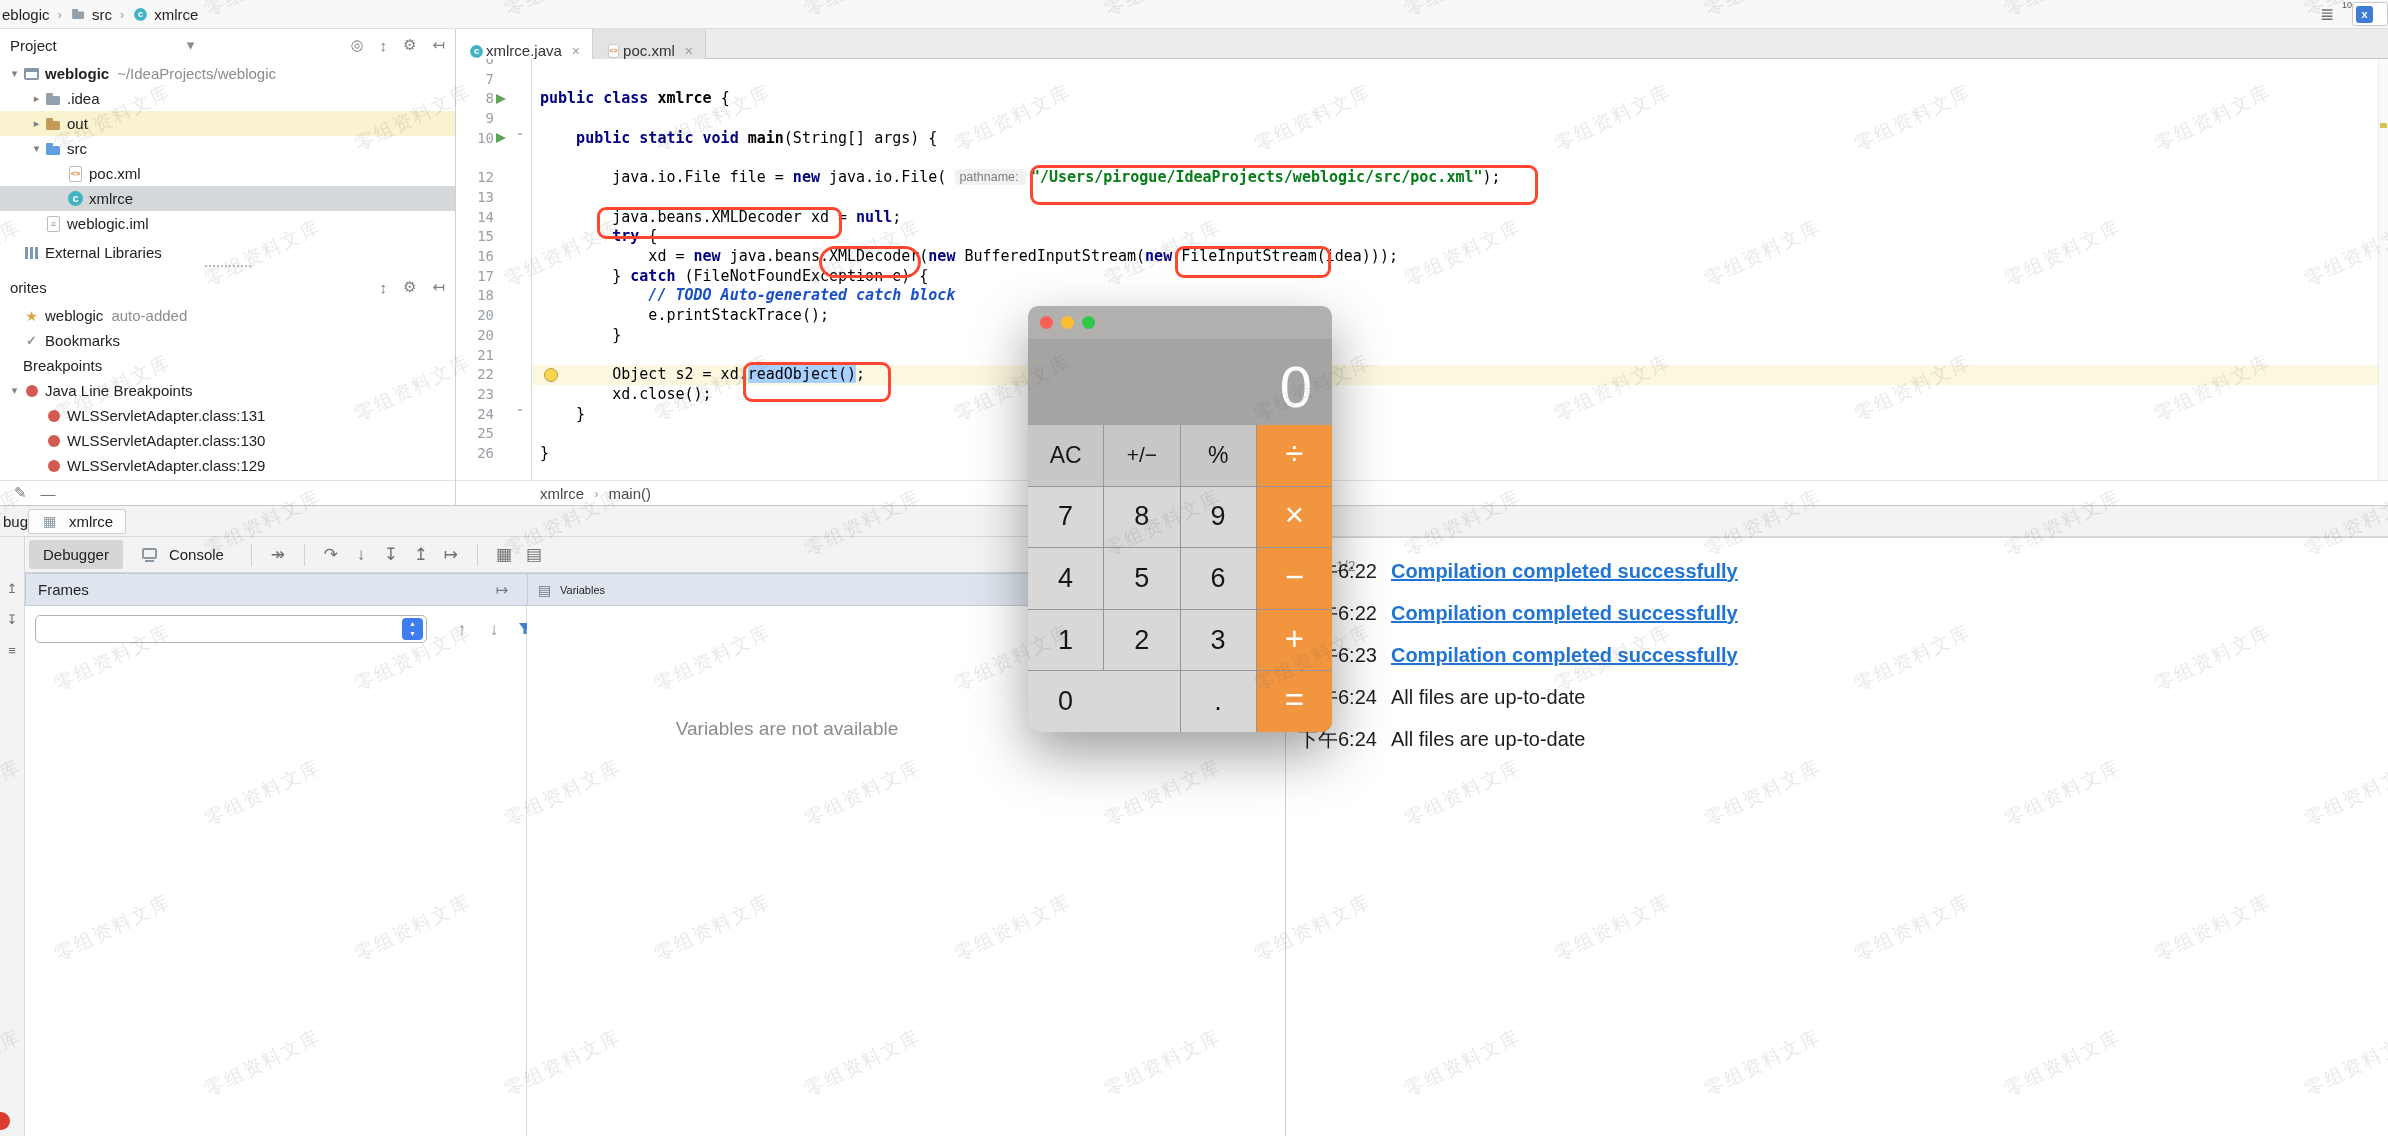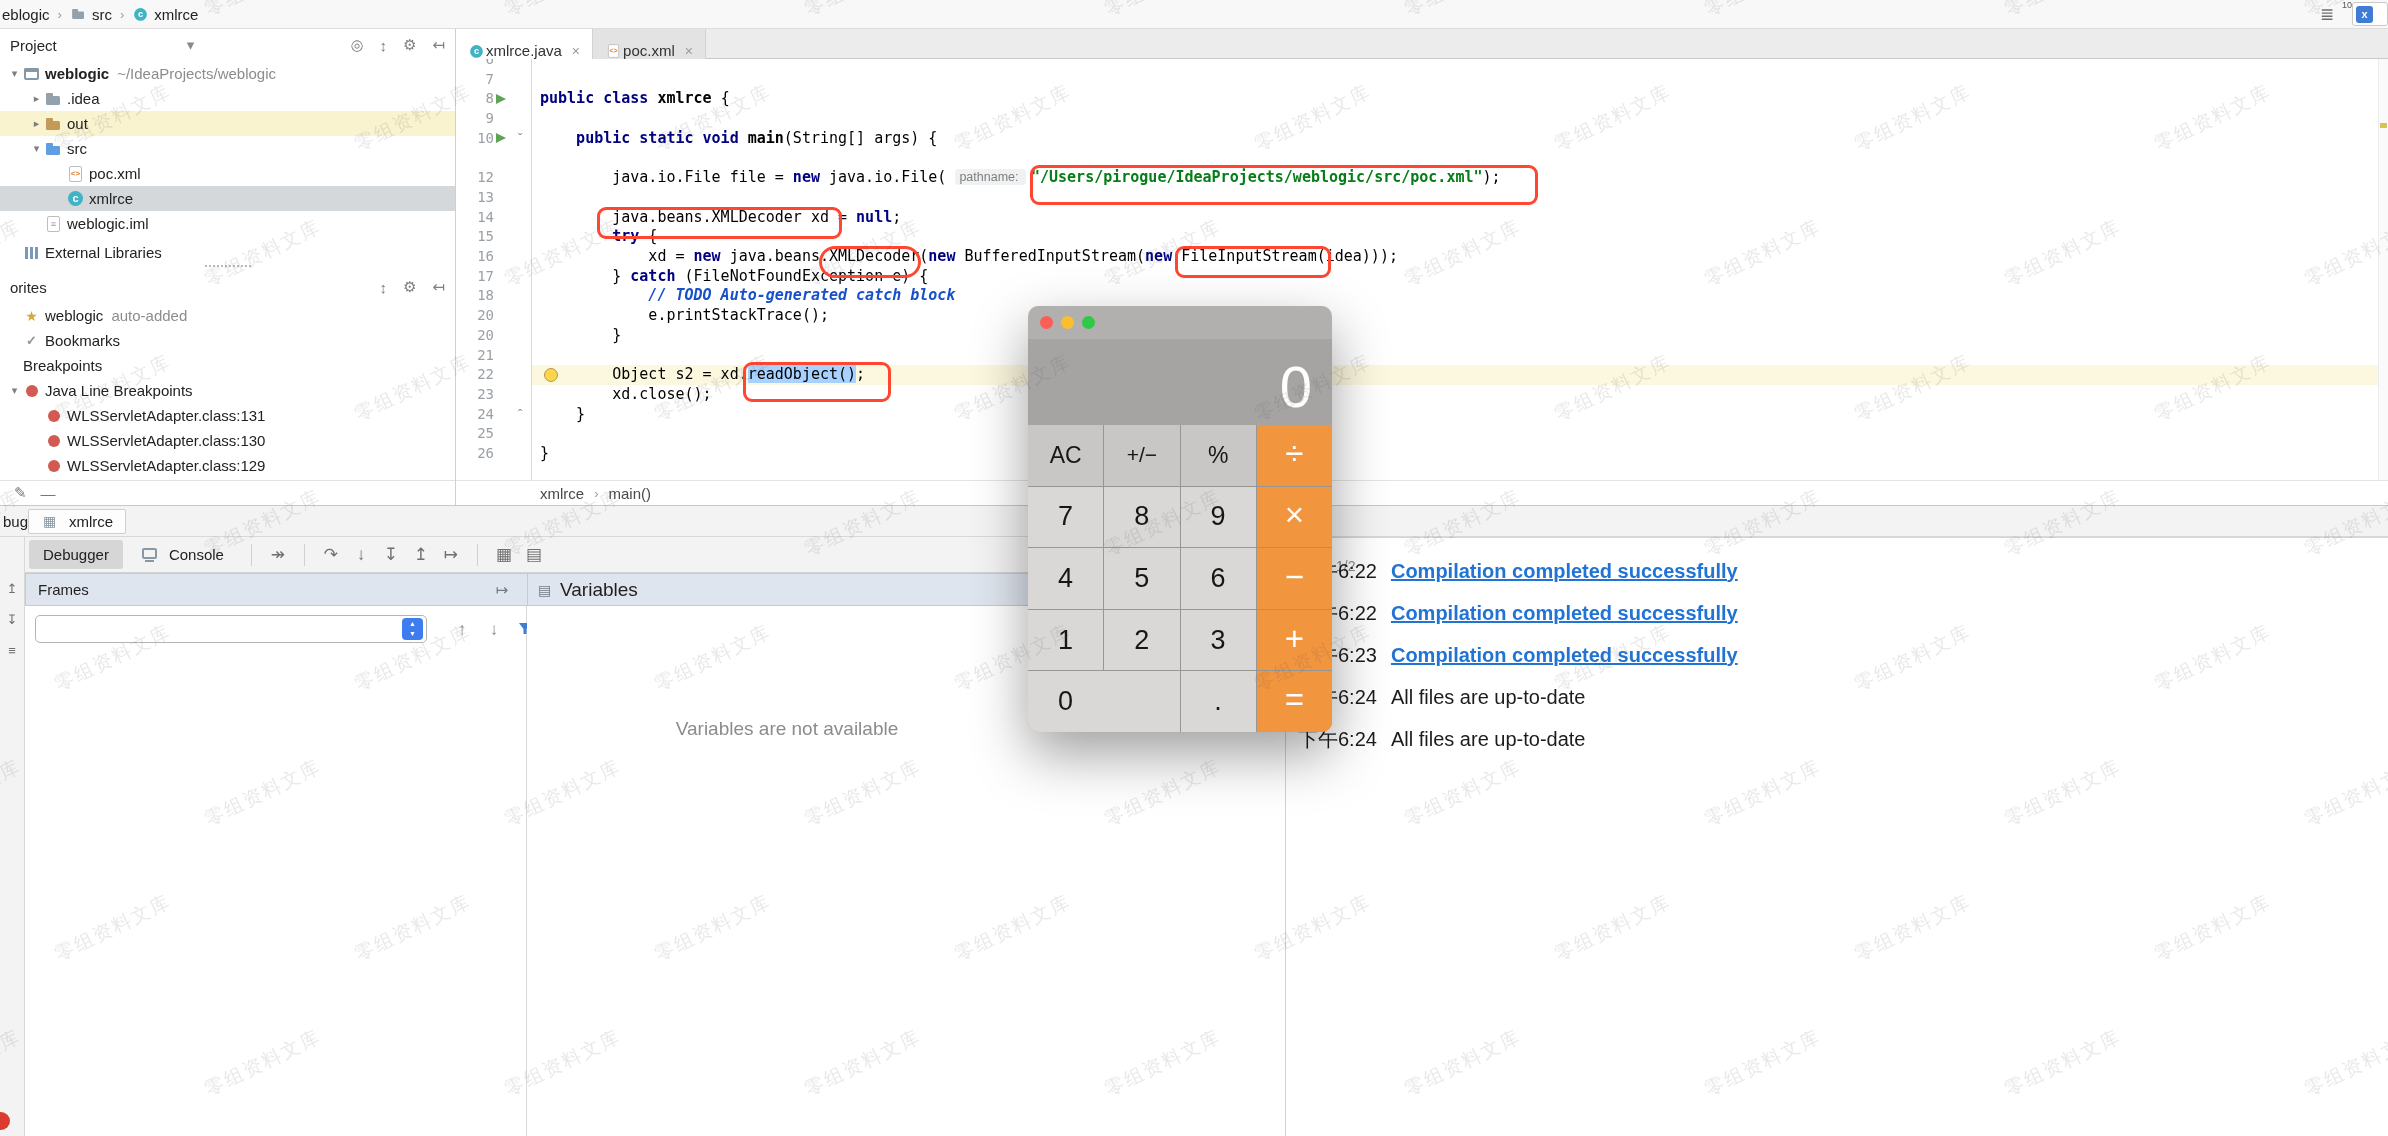--- a/index.html
+++ b/index.html
@@ -115,21 +115,21 @@
   #debug-toolbar{position:absolute;left:25px;top:537px;width:1260px;height:36px;background:#f3f3f3;border-bottom:1px solid #d4d4d4;display:flex;align-items:center;gap:4px;padding-left:4px;z-index:5}
   #debug-tabs{display:flex;align-items:center;gap:4px}
   .dtab{padding:6px 14px;font-size:15px;color:#222;display:flex;align-items:center;gap:6px}
   .dtab.sel{background:#d6d6d6;border-radius:3px}
   .sep{width:1px;height:22px;background:#d0d0d0;margin:0 9px}
   #left-strip{position:absolute;left:0;top:537px;width:25px;height:599px;background:#f3f3f3;border-right:1px solid #d9d9d9;z-index:5;display:flex;flex-direction:column;align-items:center;gap:16px;padding-top:44px}
   #left-strip .gicon{font-size:13px;width:20px}
   #strip-red{position:absolute;left:-8px;bottom:6px;width:18px;height:18px;border-radius:50%;background:#dd3b31}
   #frames-header{position:absolute;left:25px;top:573px;width:503px;height:33px;background:#dfe5ee;border:1px solid #c1cbd9;display:flex;align-items:center;padding:0 12px;font-size:15px;color:#1f1f1f;z-index:5}
   #frames-header .gicon{color:#6e7b8a;font-size:15px}
-  #vars-header{position:absolute;left:527px;top:573px;width:758px;height:33px;background:#dfe5ee;border:1px solid #c1cbd9;display:flex;align-items:center;padding:0 10px;font-size:19px;color:#1f1f1f;z-index:5}
+  #vars-header{position:absolute;left:527px;top:573px;width:758px;height:33px;background:#dfe5ee;border:1px solid #c1cbd9;display:flex;align-items:center;padding:0 10px;font-size:11px;color:#1f1f1f;z-index:5}
   #vars-header .gicon{color:#6e7b8a;font-size:14px;width:22px;text-align:left}
   #frames-content{position:absolute;left:25px;top:606px;width:502px;height:530px;background:#fff;border-right:1px solid #d9d9d9;z-index:5}
   #thread-combo{position:absolute;left:10px;top:9px;width:392px;height:28px;background:#fff;border:1px solid #b4b4b4;border-radius:5px}
   .stepper{position:absolute;right:3px;top:2px;width:21px;height:22px;background:#3e7df0;border-radius:4px;color:#fff}
   .stepper::before{content:"▲";position:absolute;top:1px;left:0;right:0;text-align:center;font-size:7px;line-height:10px}
   .stepper::after{content:"▼";position:absolute;bottom:1px;left:0;right:0;text-align:center;font-size:7px;line-height:10px}
   #fr-up{position:absolute;left:424px;top:14px;color:#8a8a8a}
   #fr-down{position:absolute;left:456px;top:14px;color:#8a8a8a}
   #fr-filter{position:absolute;left:492px;top:15px}
   #vars-content{position:absolute;left:527px;top:606px;width:758px;height:530px;background:#fff;z-index:5}

